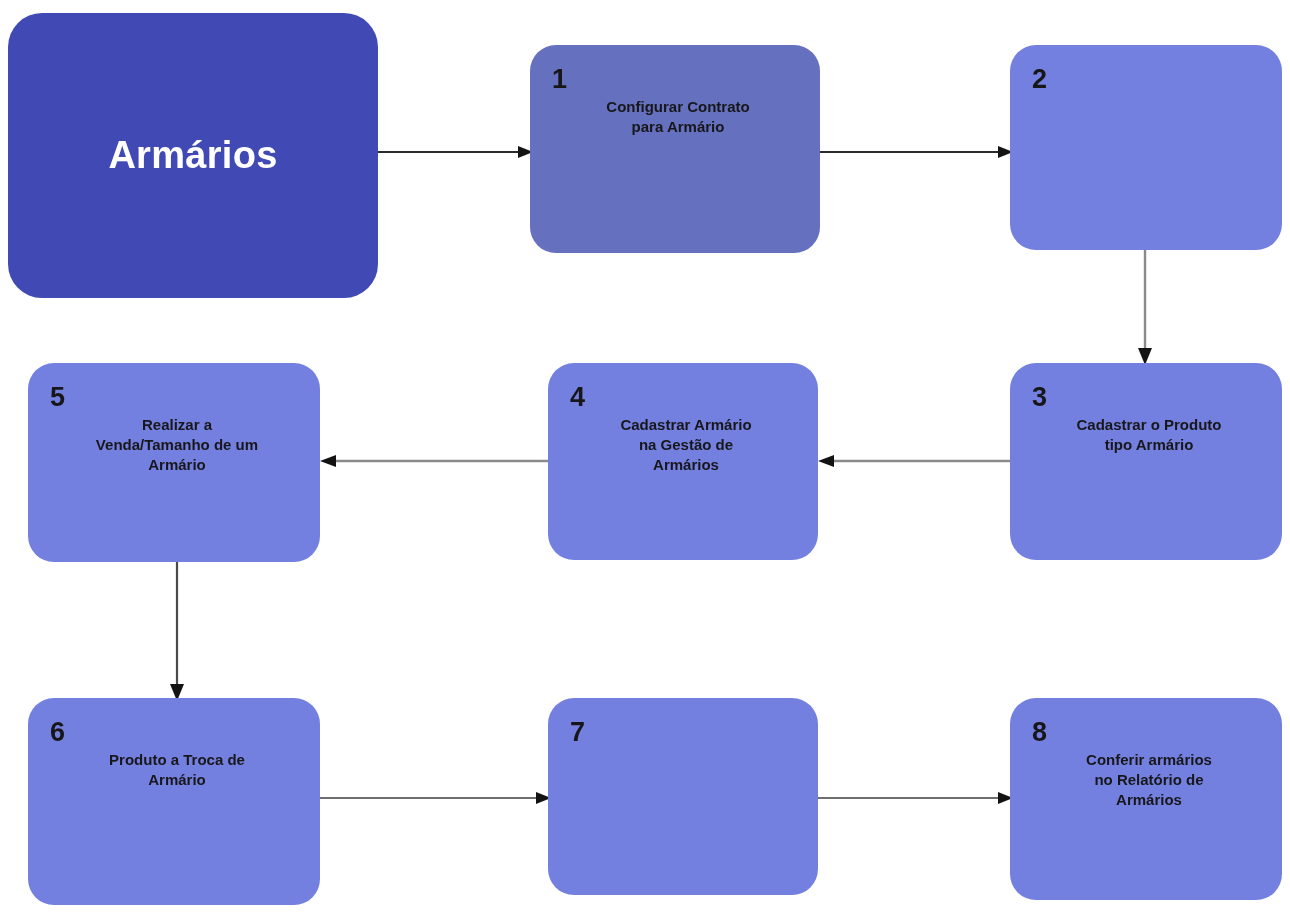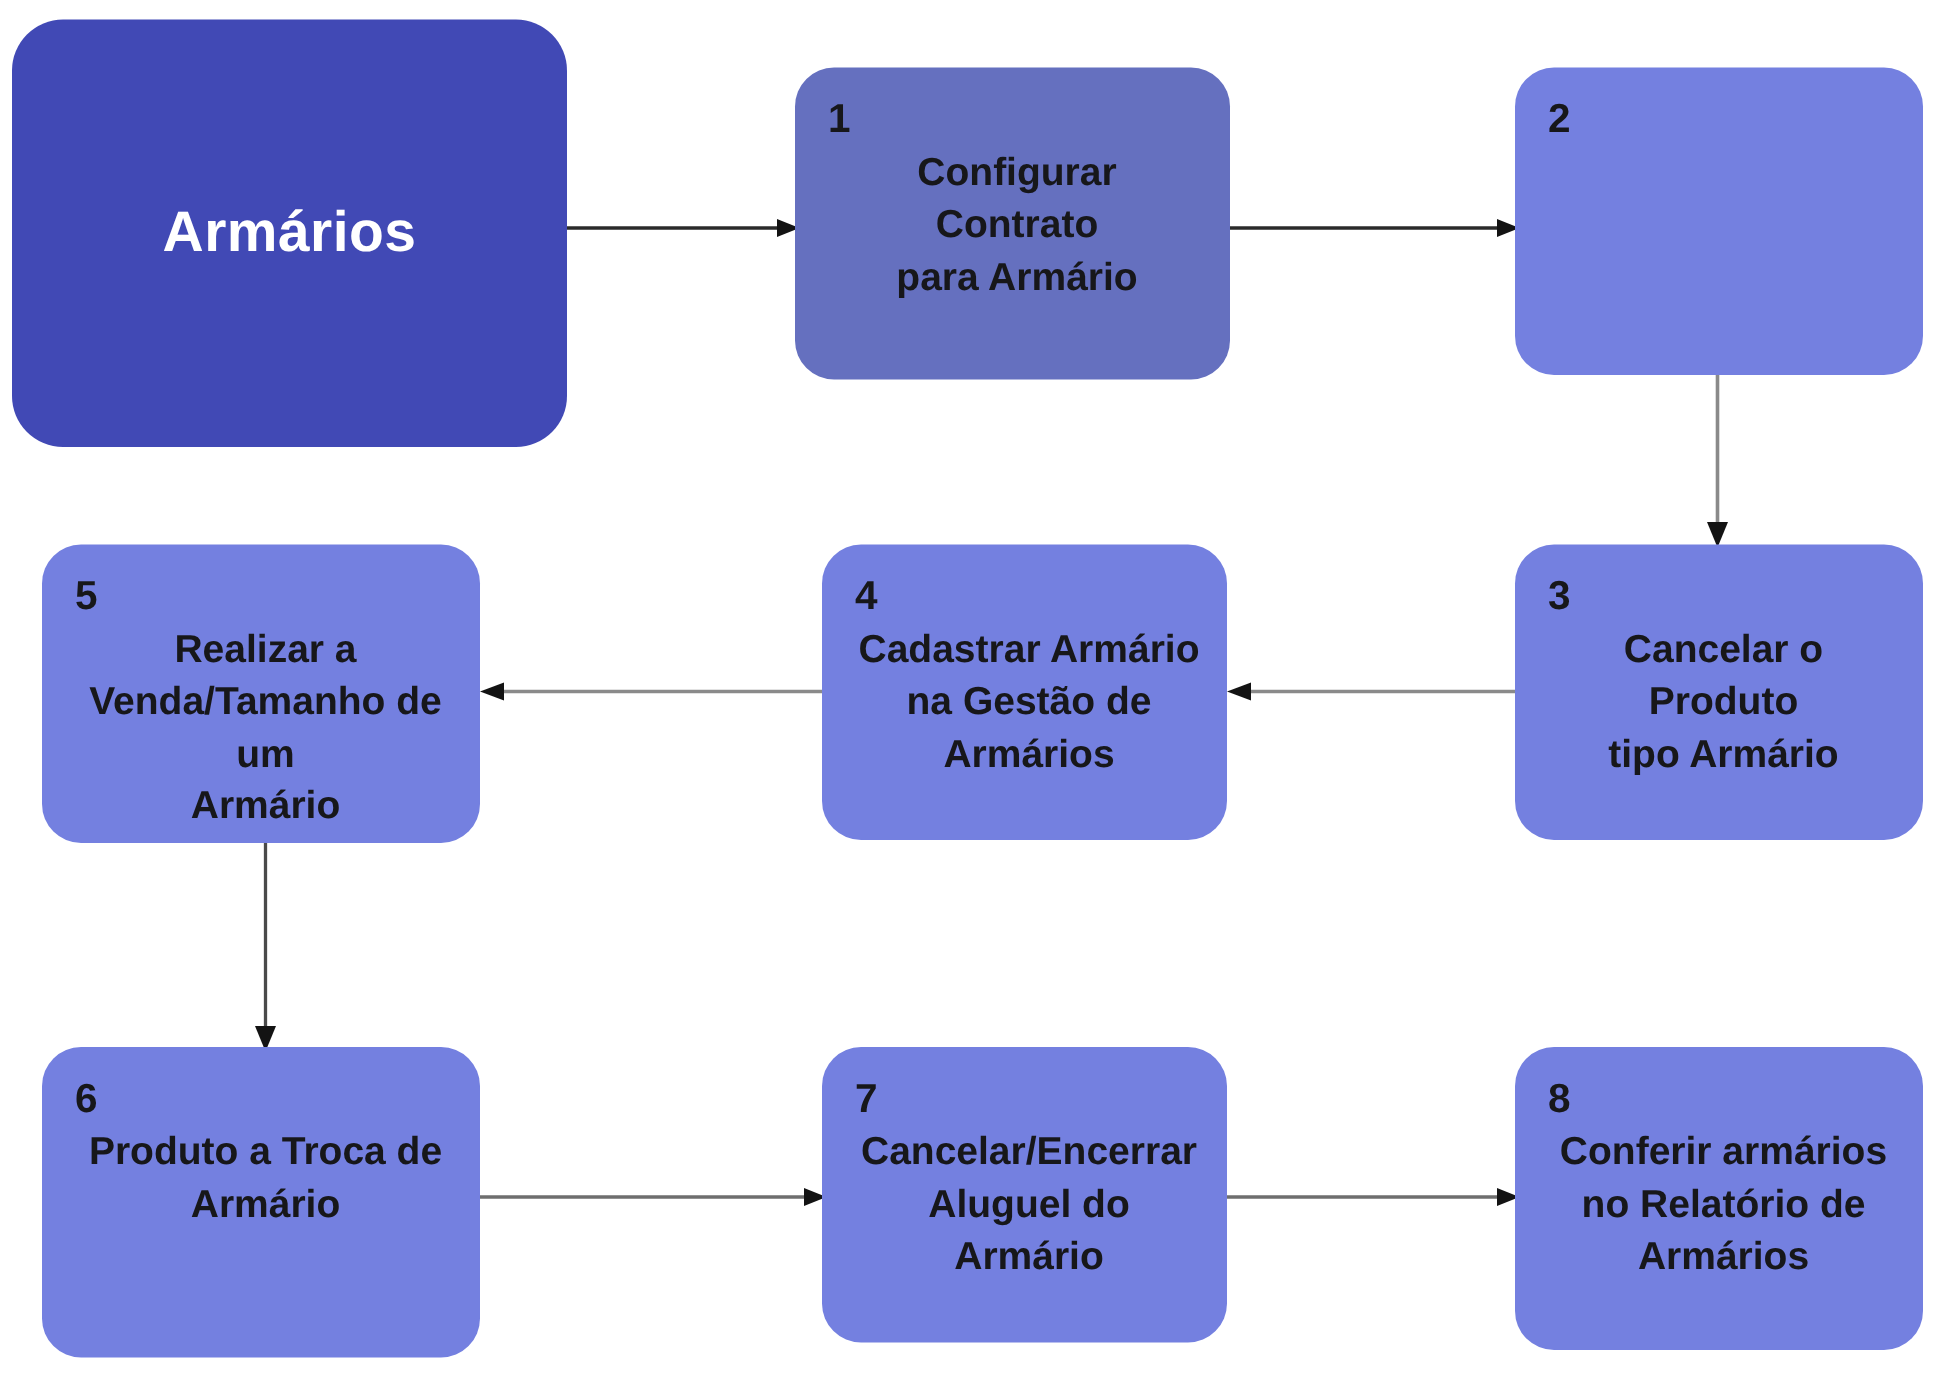--- a/index.html
+++ b/index.html
@@ -33,21 +33,21 @@
   .node .step-num {
     font-size: 27px;
     font-weight: bold;
     color: #17171a;
     line-height: 1.05;
     text-align: left;
     margin: 6px 0 2px 2px;
     letter-spacing: 0.2px;
   }
   .node .node-label {
-    font-size: 26px;
+    font-size: 15px;
     font-weight: bold;
     color: #17171a;
     text-align: center;
     line-height: 1.33;
     padding: 0 4px;
     white-space: pre-line;
     margin-top: 2px;
   }
 
   
@@ -146,21 +146,21 @@
     <div class="node-label">Configurar Contrato
 para Armário</div>
   </div>
 
   <div class="node tone-bright" style="left:1010px; top:45px; width:272px; height:205px;">
     <div class="step-num">2</div>
   </div>
 
   <div class="node tone-bright" style="left:1010px; top:363px; width:272px; height:197px;">
     <div class="step-num">3</div>
-    <div class="node-label">Cancelar o Produto
+    <div class="node-label">Cadastrar o Produto
 tipo Armário</div>
   </div>
 
   <div class="node tone-bright" style="left:548px; top:363px; width:270px; height:197px;">
     <div class="step-num">4</div>
     <div class="node-label">Cadastrar Armário
 na Gestão de
 Armários</div>
   </div>
 
@@ -172,22 +172,20 @@
   </div>
 
   <div class="node tone-bright" style="left:28px; top:698px; width:292px; height:207px;">
     <div class="step-num">6</div>
     <div class="node-label">Produto a Troca de
 Armário</div>
   </div>
 
   <div class="node tone-bright" style="left:548px; top:698px; width:270px; height:197px;">
     <div class="step-num">7</div>
-    <div class="node-label">Cancelar/Encerrar
-Aluguel do Armário</div>
   </div>
 
   <div class="node tone-bright" style="left:1010px; top:698px; width:272px; height:202px;">
     <div class="step-num">8</div>
     <div class="node-label">Conferir armários
 no Relatório de
 Armários</div>
   </div>
 
 </div>

